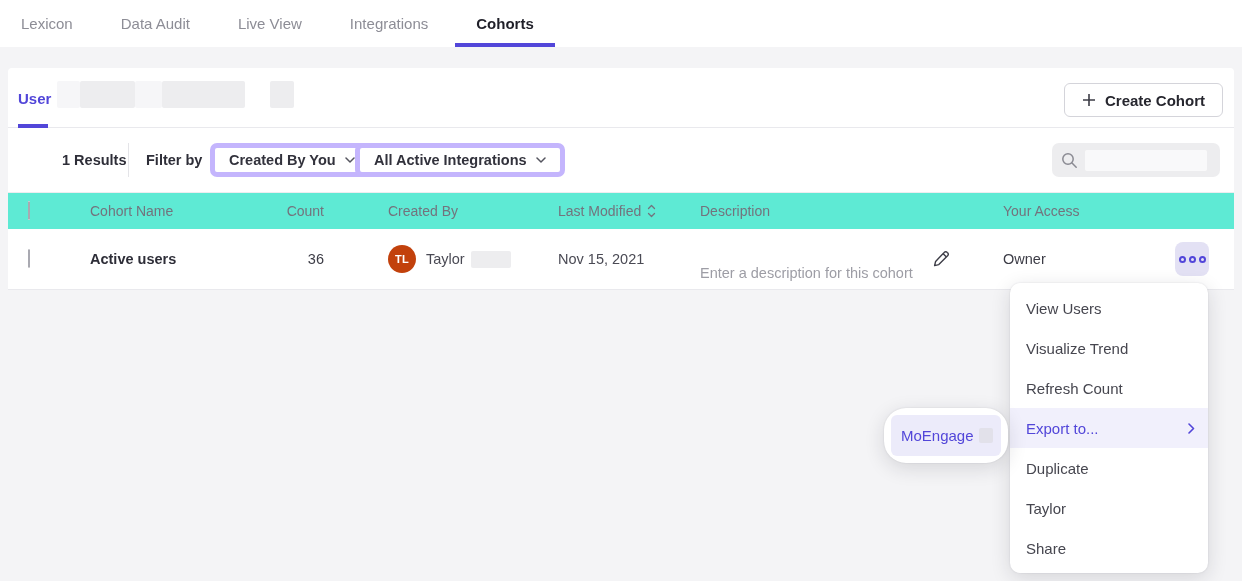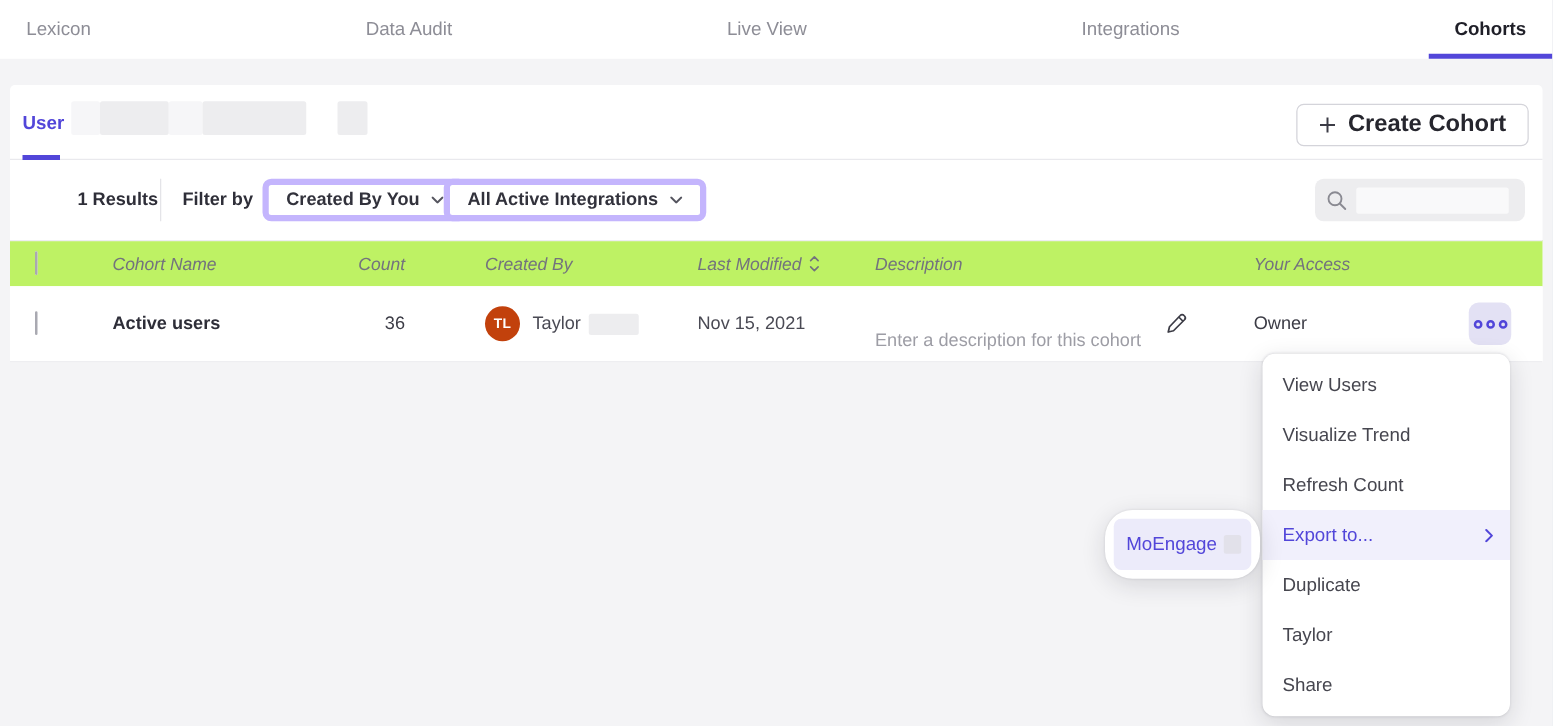--- a/index.html
+++ b/index.html
@@ -6,21 +6,21 @@
   html, body { background: #eceff1; }
   body { font-family: "Liberation Sans", "DejaVu Sans", sans-serif; }
   .screen {
     position: relative; width: 1242px; height: 581px;
     background: #f4f4f6; overflow: hidden; color: #32323c;
   }
 
   
   .topnav {
     position: absolute; left: 0; top: 0; width: 100%; height: 47px;
-    background: #ffffff; display: flex; justify-content: space-between; align-items: stretch; gap: 6px;
+    background: #ffffff; display: flex; justify-content: flex-start; align-items: stretch; gap: 6px;
   }
   .topnav .tab {
     position: relative; display: flex; align-items: center; padding: 0 21px;
     font-size: 15px; color: #8d8d96; cursor: pointer;
   }
   .topnav .tab.active { color: #1f1f28; font-weight: 700; }
   .topnav .tab.active .tab-underline {
     position: absolute; left: 0; right: 0; bottom: 0; height: 4px; background: #5246d9;
   }
 
@@ -37,21 +37,21 @@
     color: #5246d9; cursor: pointer;
   }
   .user-tab-underline { position: absolute; left: 10px; bottom: -1px; width: 30px; height: 4px; background: #5246d9; }
   .redacted { background: #ededef; border-radius: 2px; display: inline-block; }
   .redacted.lighter { background: #f6f6f8; }
   .tab-redactions { position: absolute; top: 13px; left: 0; height: 27px; }
   .btn-create {
     position: absolute; right: 11px; top: 15px; height: 34px;
     display: inline-flex; align-items: center; gap: 9px; padding: 0 17px;
     background: #fff; border: 1px solid #d4d4da; border-radius: 6px;
-    font-size: 19px; font-weight: 600; color: #26262e; cursor: pointer;
+    font-size: 15px; font-weight: 600; color: #26262e; cursor: pointer;
   }
 
   
   .filter-row { position: relative; height: 64px; }
   .fr-item { position: absolute; top: 50%; transform: translateY(-50%); }
   .results-label { font-size: 14.5px; font-weight: 700; color: #2e2e38; }
   .v-divider { width: 1px; height: 34px; background: #e4e4e8; }
   .filterby-label { font-size: 14.5px; font-weight: 700; color: #2e2e38; }
   .dropdown {
     height: 34px; display: inline-flex; align-items: center; gap: 9px; padding: 0 14px;
@@ -59,21 +59,21 @@
     font-size: 14.5px; font-weight: 600; color: #32323c; cursor: pointer; white-space: nowrap;
   }
   .chev { color: #55555f; display: inline-flex; }
   .searchbox {
     height: 34px; width: 168px; background: #ededef; border-radius: 7px;
     display: flex; align-items: center; padding: 0 9px; gap: 7px; cursor: text;
   }
   .search-redacted { width: 122px; height: 21px; background: #f9f9fa; border-radius: 2px; }
 
   
-  .thead { position: relative; height: 37px; background: #bef264; border-top: 1px solid #ededf0; font-style: italic; }
+  .thead { position: relative; height: 37px; background: #5eead4; border-top: 1px solid #ededf0; }
   .trow { position: relative; height: 61px; background: #fff; border-bottom: 1px solid #e9e9ed; }
   .cell { position: absolute; top: 50%; transform: translateY(-50%); white-space: nowrap; }
   .th-label { font-size: 14px; font-weight: 500; color: #73737d; }
   .checkbox {
     width: 19px; height: 19px; background: #fff; border: 1px solid #a9a9b1;
     border-radius: 4px; cursor: pointer;
   }
   .name-cell { font-size: 14.5px; font-weight: 700; color: #2e2e38; }
   .count-cell { font-size: 14.5px; color: #3c3c46; }
   .creator { display: flex; align-items: center; gap: 10px; }

